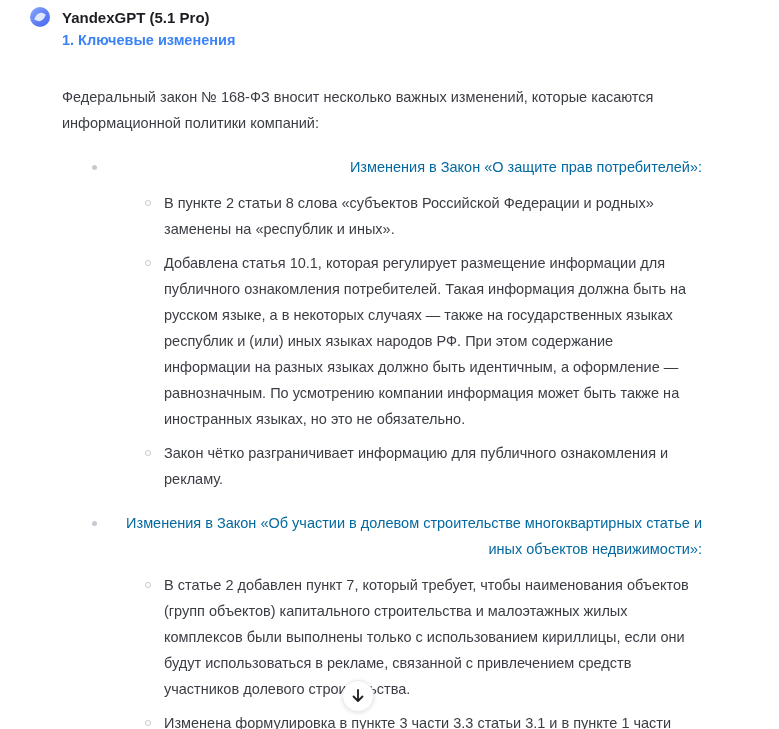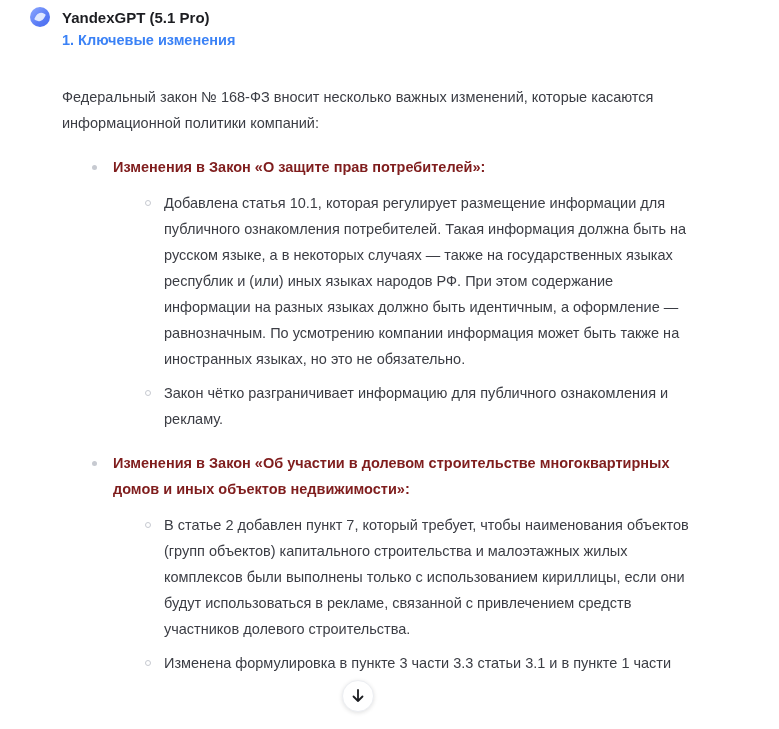--- a/index.html
+++ b/index.html
@@ -20,21 +20,21 @@
   .model-name { font-size:15px; font-weight:600; color:#1c1d21; }
   .content { position:absolute; left:62px; top:30px; width:640px; }
   .h3 { font-size:14.5px; font-weight:bold; color:#3b82f6; margin:0; line-height:20px; }
   .intro { font-size:14.5px; line-height:26px; color:#3b3d44; margin:34px 0 2px 0; }
   ul.l1 { list-style:none; margin:18px 0 0 0; padding:0; }
   ul.l1 > li { position:relative; padding-left:51px; margin-bottom:18px; }
   ul.l1 > li::before {
     content:""; position:absolute; left:30px; top:11px; width:5px; height:5px;
     border-radius:50%; background:#c7cad1;
   }
-  .l1-title { font-size:14.5px; font-weight:bold; line-height:26px; color:#7f1d1d; }
+  .l1-title { font-size:14.5px; font-weight:normal; line-height:26px; color:#0369a1;text-align:right; }
   ul.l2 { list-style:none; margin:10px 0 0 0; padding:0; }
   ul.l2 > li { position:relative; padding-left:51px; font-size:14.5px; line-height:26px; color:#3b3d44; margin-bottom:8px; }
   ul.l2 > li::before {
     content:""; position:absolute; left:32px; top:10px; width:4px; height:4px;
     border-radius:50%; border:1px solid #c7cad1;
   }
   .scroll-btn {
     position:absolute; left:342px; top:680px; width:30px; height:30px; border-radius:50%;
     background:#ffffff; box-shadow:0 1px 4px rgba(0,0,0,0.12); border:1px solid #eceef2;
     display:flex; align-items:center; justify-content:center;
@@ -49,26 +49,27 @@
 </div>
 
 <div class="content">
   <p class="h3">1. Ключевые изменения</p>
   <p class="intro">Федеральный закон № 168-ФЗ вносит несколько важных изменений, которые касаются информационной политики компаний:</p>
 
   <ul class="l1">
     <li>
       <div class="l1-title">Изменения в Закон «О защите прав потребителей»:</div>
       <ul class="l2">
+        <li>В пункте 2 статьи 8 слова «субъектов Российской Федерации и родных» заменены на «республик и иных».</li>
         <li>Добавлена статья 10.1, которая регулирует размещение информации для публичного ознакомления потребителей. Такая информация должна быть на русском языке, а в некоторых случаях — также на государственных языках республик и (или) иных языках народов РФ. При этом содержание информации на разных языках должно быть идентичным, а оформление — равнозначным. По усмотрению компании информация может быть также на иностранных языках, но это не обязательно.</li>
         <li>Закон чётко разграничивает информацию для публичного ознакомления и рекламу.</li>
       </ul>
     </li>
     <li>
-      <div class="l1-title">Изменения в Закон «Об участии в долевом строительстве многоквартирных домов и иных объектов недвижимости»:</div>
+      <div class="l1-title">Изменения в Закон «Об участии в долевом строительстве многоквартирных статье и иных объектов недвижимости»:</div>
       <ul class="l2">
         <li>В статье 2 добавлен пункт 7, который требует, чтобы наименования объектов (групп объектов) капитального строительства и малоэтажных жилых комплексов были выполнены только с использованием кириллицы, если они будут использоваться в рекламе, связанной с привлечением средств участников долевого строительства.</li>
         <li>Изменена формулировка в пункте 3 части 3.3 статьи 3.1 и в пункте 1 части</li>
       </ul>
     </li>
   </ul>
 </div>
 
 <div class="scroll-btn">
   <svg width="14" height="14" viewBox="0 0 14 14">

